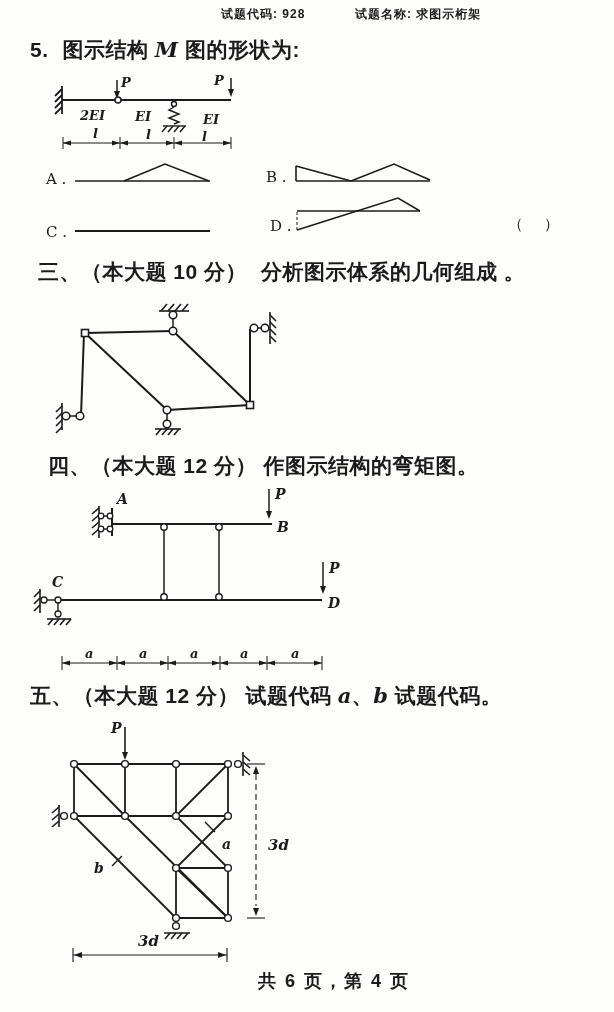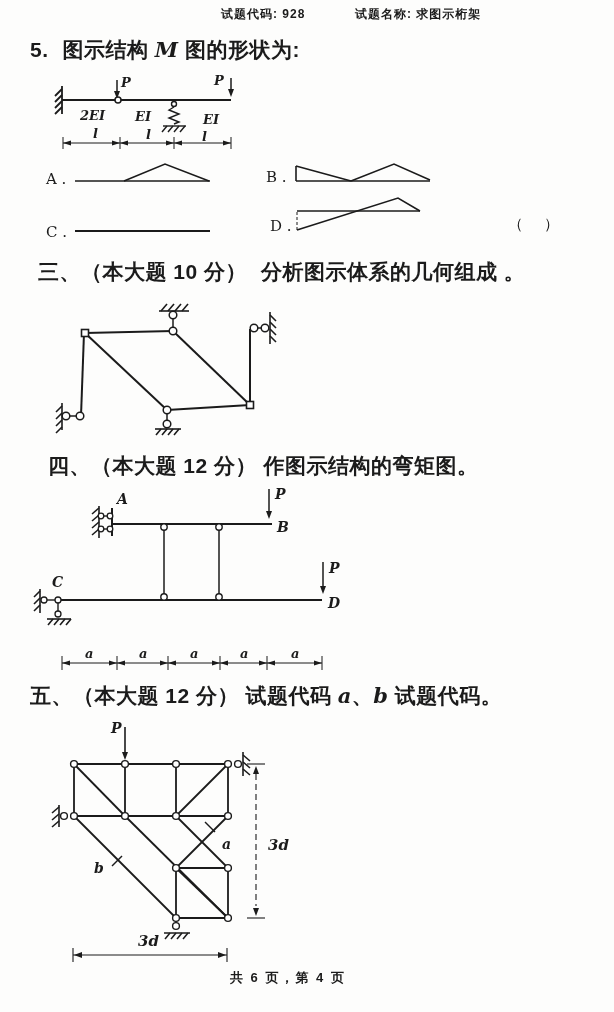--- a/index.html
+++ b/index.html
@@ -9,21 +9,21 @@
     position:relative;
     font-family:"Liberation Sans",sans-serif;
     color:#1b1b1b;
     overflow:hidden;
   }
   .abs{position:absolute;}
   .hdr{font-size:12px;font-weight:bold;letter-spacing:1px;margin-left:45px;}
   .qtitle{font-size:21px;font-weight:bold;letter-spacing:0.5px;white-space:nowrap;}
   .qtitle .gap{display:inline-block;width:14px;}
   .math{font-family:"DejaVu Serif",serif;font-style:italic;font-weight:bold;}
-  .footer{font-size:13px;font-weight:bold;letter-spacing:2px;text-align:left;}
+  .footer{font-size:18px;font-weight:bold;letter-spacing:2px;text-align:right;}
   svg{position:absolute;overflow:visible;display:block;}
   svg line, svg polyline, svg path{stroke:#1b1b1b;fill:none;}
   svg polygon{fill:#1b1b1b;stroke:none;}
   svg circle{fill:#ffffff;stroke:#1b1b1b;}
   svg rect.joint{fill:#ffffff;stroke:#1b1b1b;stroke-width:1.6;}
   svg text{fill:#1b1b1b;font-family:"DejaVu Serif",serif;}
   text.mtx{font-style:italic;font-weight:bold;font-size:13px;}
   text.opt{font-size:15px;font-family:"DejaVu Serif",serif;}
   text.big{font-style:italic;font-weight:bold;font-size:15px;}
 </style>

